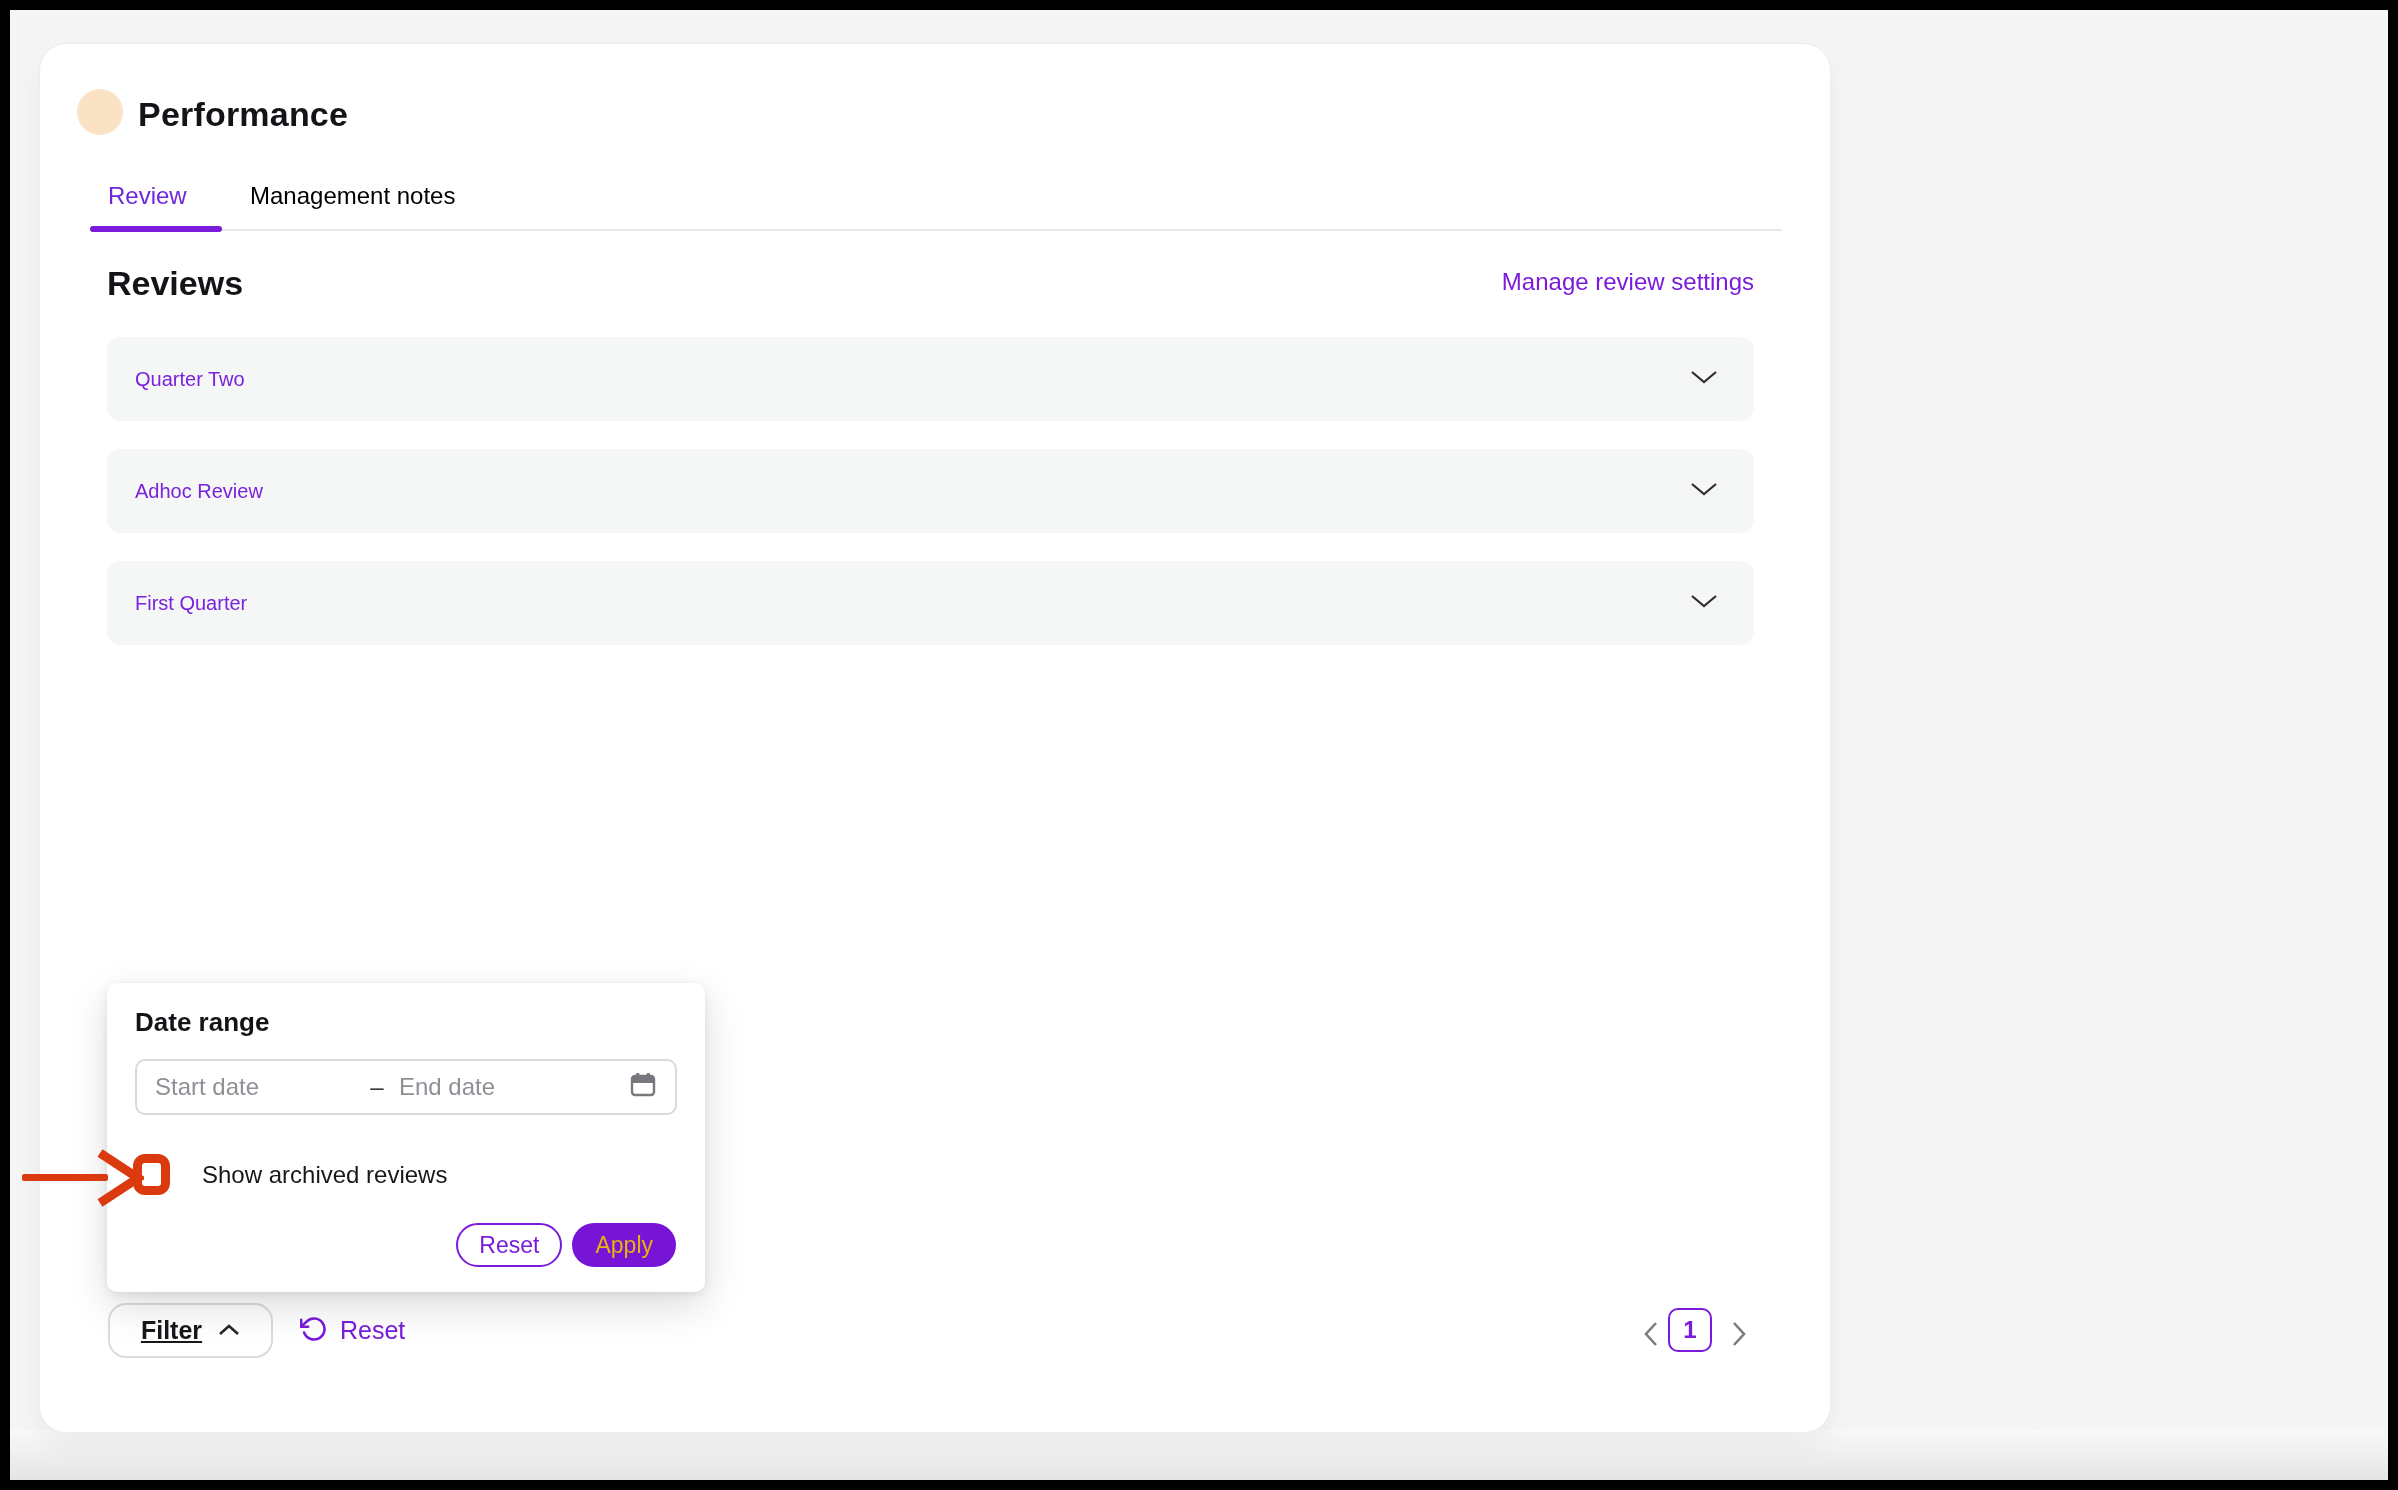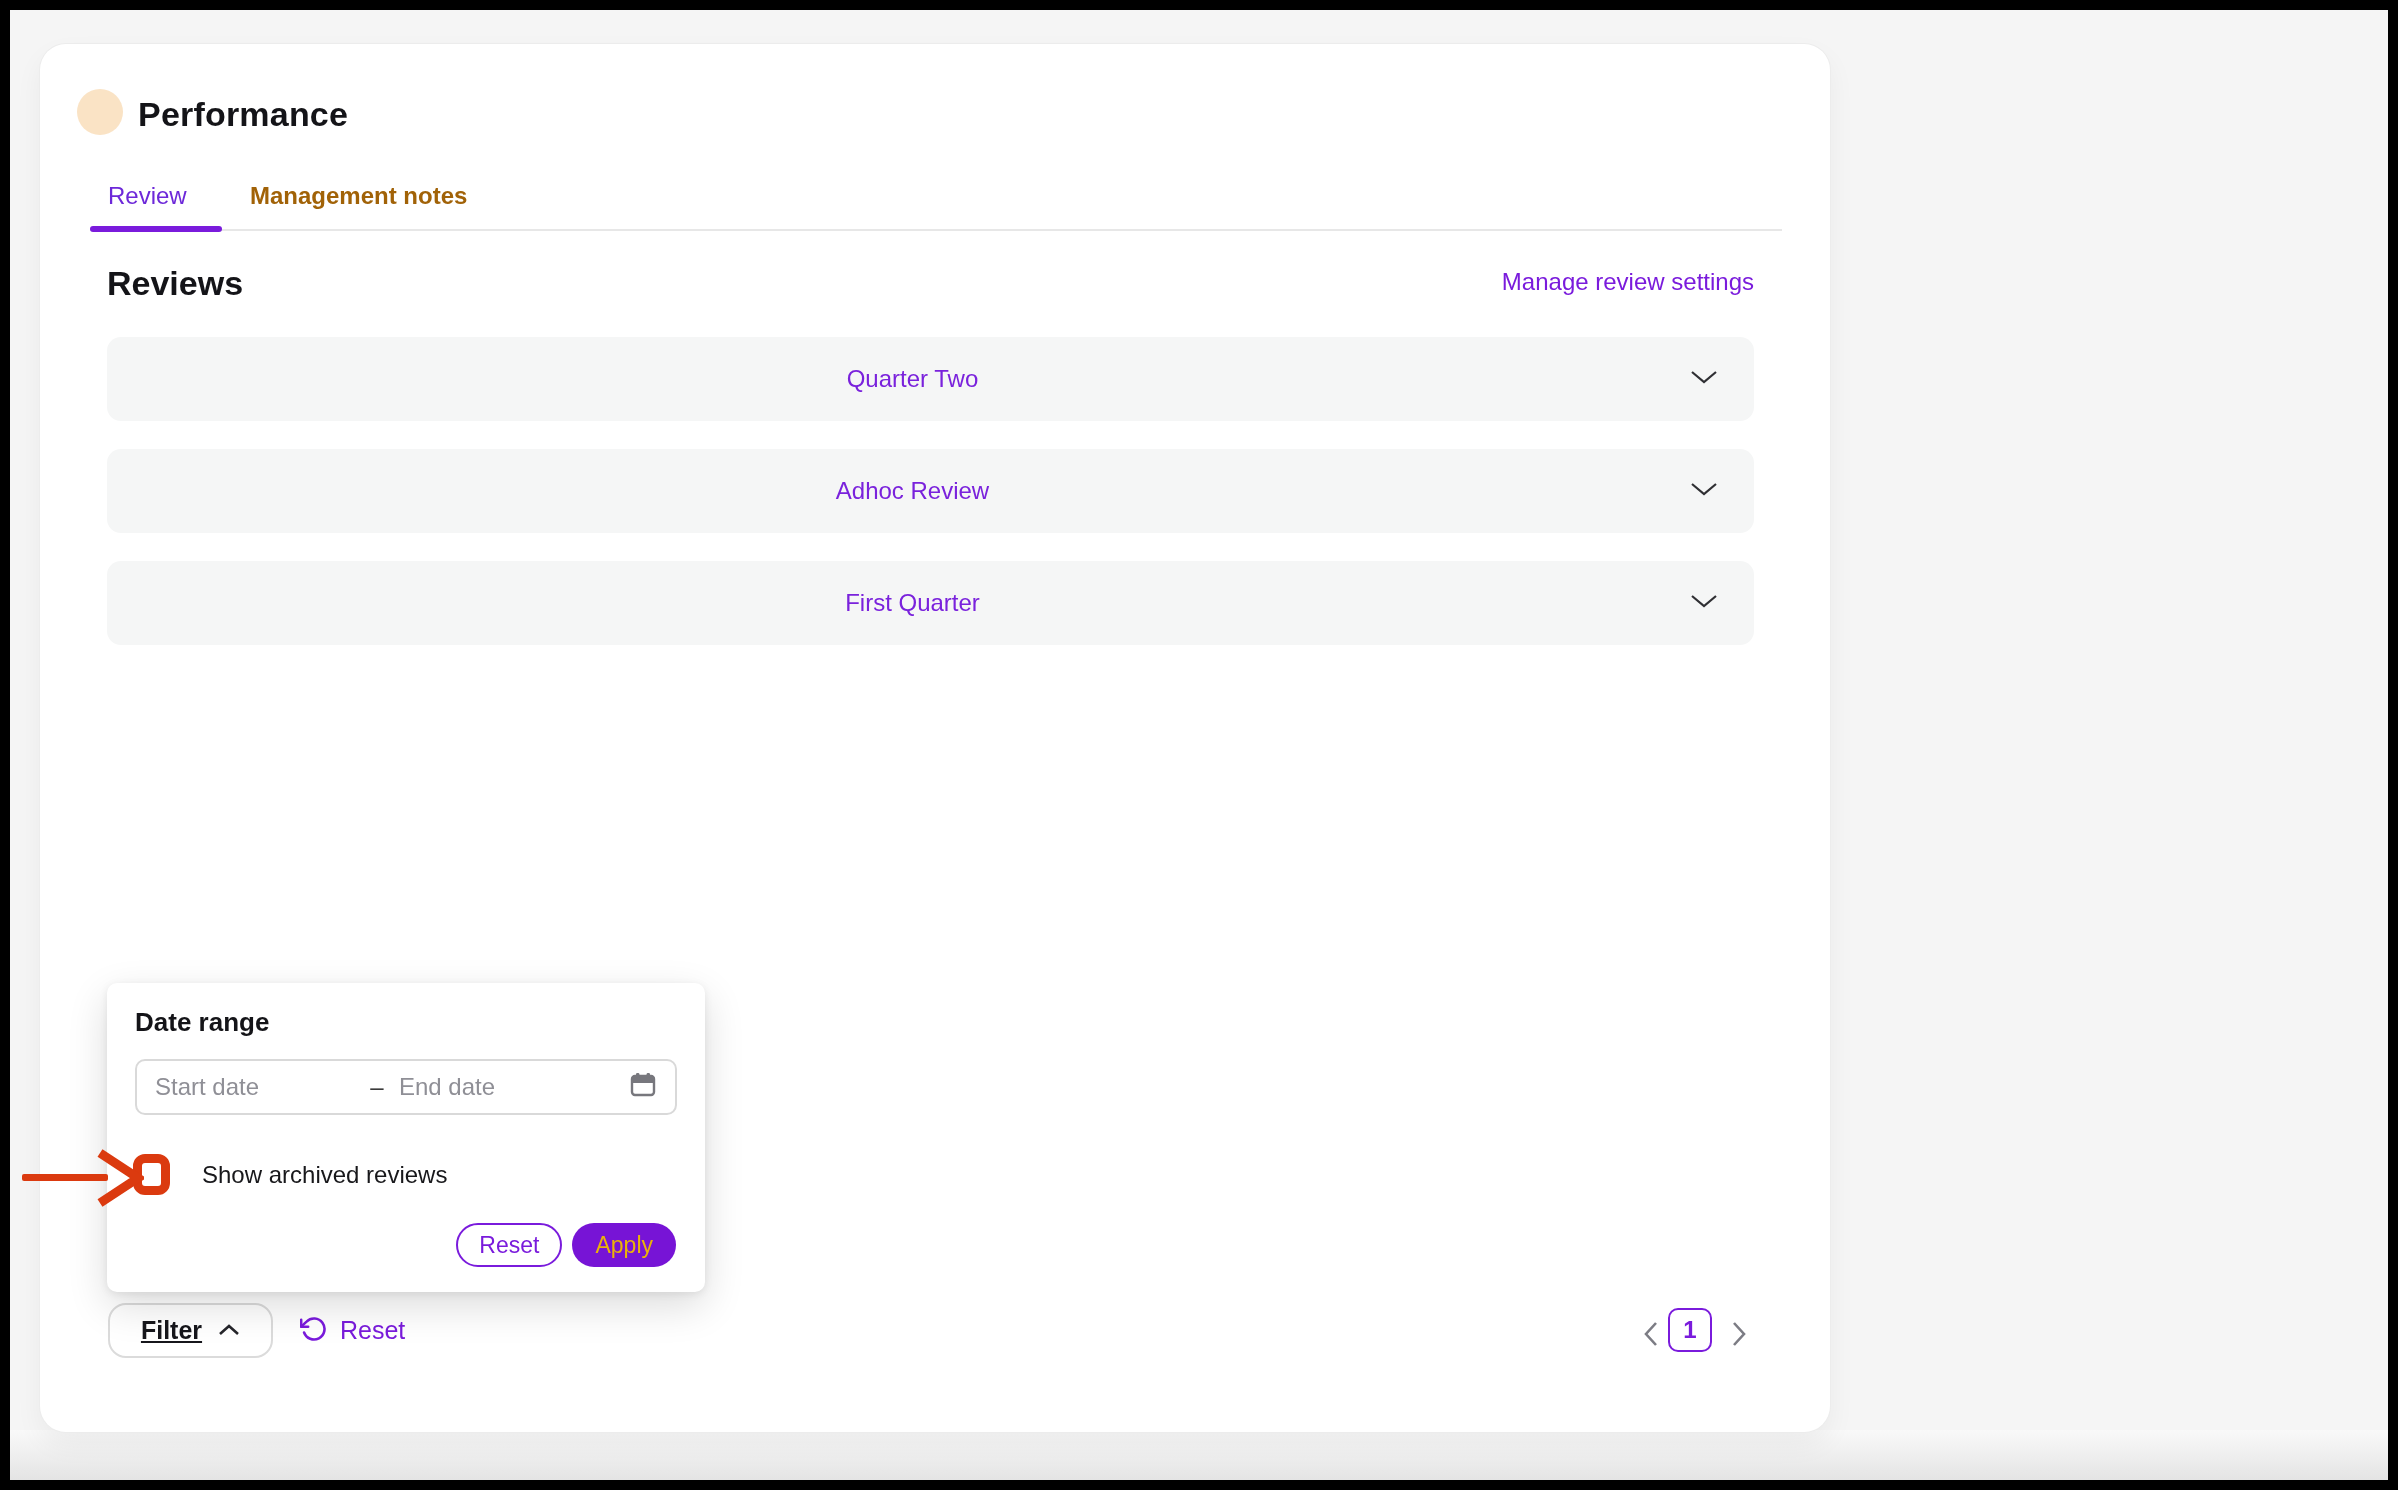--- a/index.html
+++ b/index.html
@@ -42,21 +42,21 @@
   .page-title {
     position: absolute; left: 98px; top: 51px;
     font-size: 34px; font-weight: 700; color: #141418;
     letter-spacing: 0.2px;
     text-align: center;
   }
 
   
   .tab { position: absolute; top: 138px; font-size: 24px; cursor: pointer; }
   .tab-review { left: 68px; color: #6d28d9; font-weight: 500; }
-  .tab-notes  { left: 210px; color: #a16207; font-weight: 700; }
+  .tab-notes  { left: 210px; color: #000000; font-weight: 400; }
   .tab-underline {
     position: absolute; left: 50px; top: 182px;
     width: 132px; height: 6px; border-radius: 3px;
     background: #7A1BDC; z-index: 3;
   }
   .tab-divider {
     position: absolute; left: 50px; top: 185px;
     width: 1692px; height: 2px; background: #E7E7E7;
   }
 
@@ -69,21 +69,21 @@
     position: absolute; right: 76px; top: 224px;
     font-size: 24px; color: #7A1BDC; font-weight: 500; cursor: pointer;
   }
 
   .review-row {
     position: absolute; left: 67px; width: 1647px; height: 84px;
     background: #F5F6F6; border-radius: 14px;
     display: flex; align-items: center;
     padding: 0 36px 0 28px; cursor: pointer;
   }
-  .review-row-label { font-size: 24px; color: #7A22DC; font-weight: 500; flex: 1; text-align: center; }
+  .review-row-label { font-size: 20px; color: #7A22DC; font-weight: 500; flex: 1; }
   .row-1 { top: 293px; }
   .row-2 { top: 405px; }
   .row-3 { top: 517px; }
 
   
   .filter-popup {
     position: absolute; left: 67px; top: 939px;
     width: 598px; height: 309px;
     background: #fff; border-radius: 10px;
     box-shadow: 0 2px 8px rgba(0,0,0,0.08), 0 14px 40px rgba(0,0,0,0.14);

